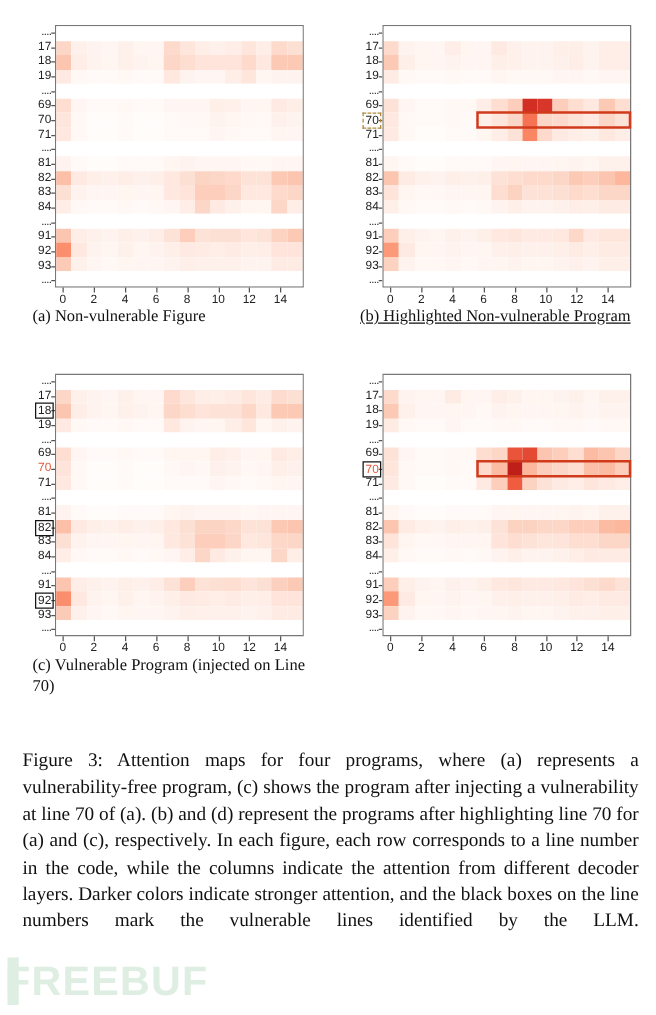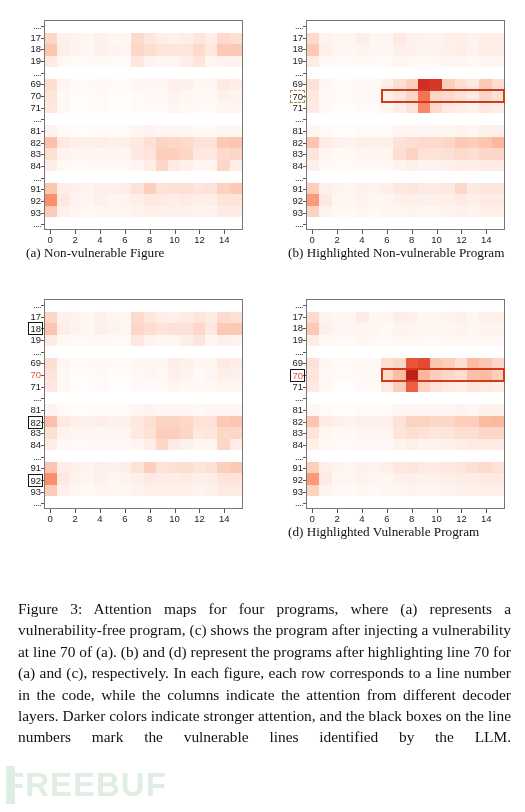--- a/index.html
+++ b/index.html
@@ -172,21 +172,21 @@
   .subcap {
     font-family: "Liberation Serif", serif;
     font-size: 13.2px;
     line-height: 16.5px;
     color: #111111;
     text-align: justify;
     text-align-last: left;
     padding: 2px 18px 0 26px;
     min-height: 34px;
   }
-  .subcap.wide { padding: 2px 6px 0 26px; }
+  .subcap.wide { padding: 2px 6px 0 26px; text-decoration: underline; }
 
   
   #maincaption {
     position: absolute;
     left: 0;
     top: 598px;
     width: 525px;
     padding: 0 14px 0 18px;
     box-sizing: border-box;
     font-family: "Liberation Serif", serif;
@@ -1260,20 +1260,21 @@
             <div class="xtick" style="left: 105.719px; background: rgb(85, 85, 85);"></div>
             <div class="xlab" style="left: 105.719px;">8</div>
             <div class="xtick" style="left: 130.594px; background: rgb(85, 85, 85);"></div>
             <div class="xlab" style="left: 130.594px;">10</div>
             <div class="xtick" style="left: 155.469px; background: rgb(85, 85, 85);"></div>
             <div class="xlab" style="left: 155.469px;">12</div>
             <div class="xtick" style="left: 180.344px; background: rgb(85, 85, 85);"></div>
             <div class="xlab" style="left: 180.344px;">14</div>
           </div>
         </div>
+      <div class="subcap">(c) Vulnerable Program (injected on Line 70)</div>
     </div>
 
     <div class="panel right">
       <div class="plot-wrap right">
           <div class="ytick" style="top: 25.8333px; left: 41px;"></div>
           <div class="ytick" style="top: 37.5px; left: 41px;"></div>
           <div class="ytick" style="top: 49.1667px; left: 41px;"></div>
           <div class="ytick" style="top: 60.8333px; left: 41px;"></div>
           <div class="ytick" style="top: 72.5px; left: 41px;"></div>
           <div class="ytick" style="top: 84.1667px; left: 41px;"></div>
@@ -1612,19 +1613,18 @@
             <div class="xlab" style="left: 105.719px;">8</div>
             <div class="xtick" style="left: 130.594px; background: rgb(85, 85, 85);"></div>
             <div class="xlab" style="left: 130.594px;">10</div>
             <div class="xtick" style="left: 155.469px; background: rgb(85, 85, 85);"></div>
             <div class="xlab" style="left: 155.469px;">12</div>
             <div class="xtick" style="left: 180.344px; background: rgb(85, 85, 85);"></div>
             <div class="xlab" style="left: 180.344px;">14</div>
           </div>
           <div class="redbox" style="border-color: rgb(207, 59, 27); left: 118.625px; top: 89px; width: 124.375px; height: 13.6667px;"></div>
         </div>
-      <div class="subcap wide">(d)   Highlighted   Vulnerable Program</div>
     </div>
   </div>
 
 </div>
 
 <div id="maincaption">Figure 3: Attention maps for four programs, where (a) represents a vulnerability-free program, (c) shows the program after injecting a vulnerability at line 70 of (a). (b) and (d) represent the programs after highlighting line 70 for (a) and (c), respectively. In each figure, each row corresponds to a line number in the code, while the columns indicate the attention from different decoder layers. Darker colors indicate stronger attention, and the black boxes on the line numbers mark the vulnerable lines identified by the LLM.</div>
 
 </body></html>

